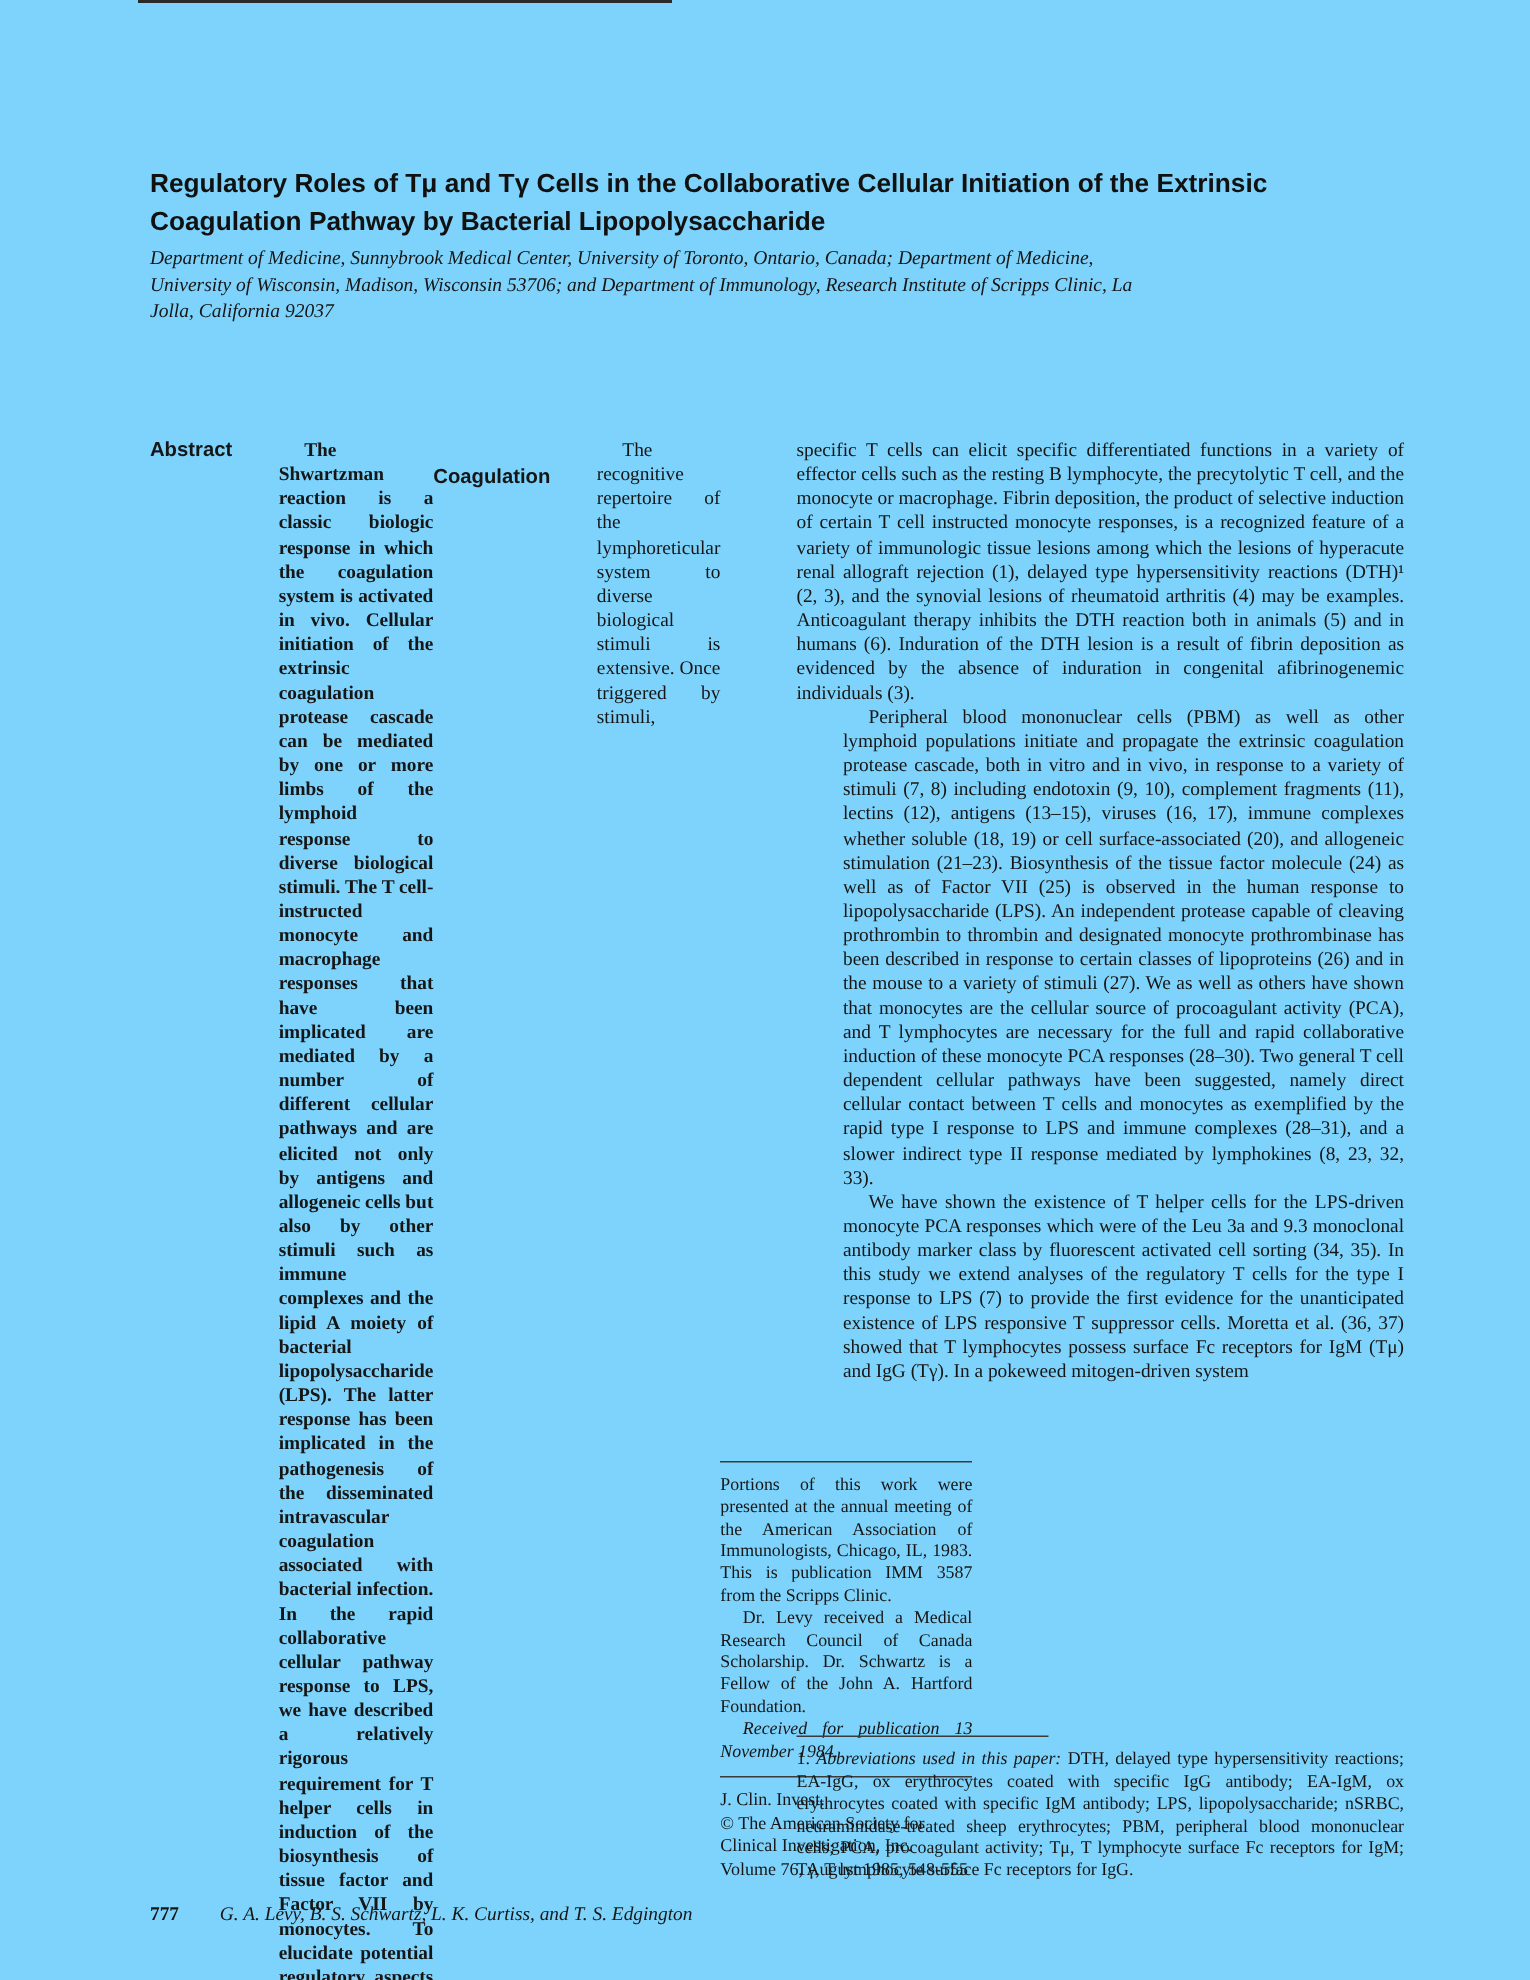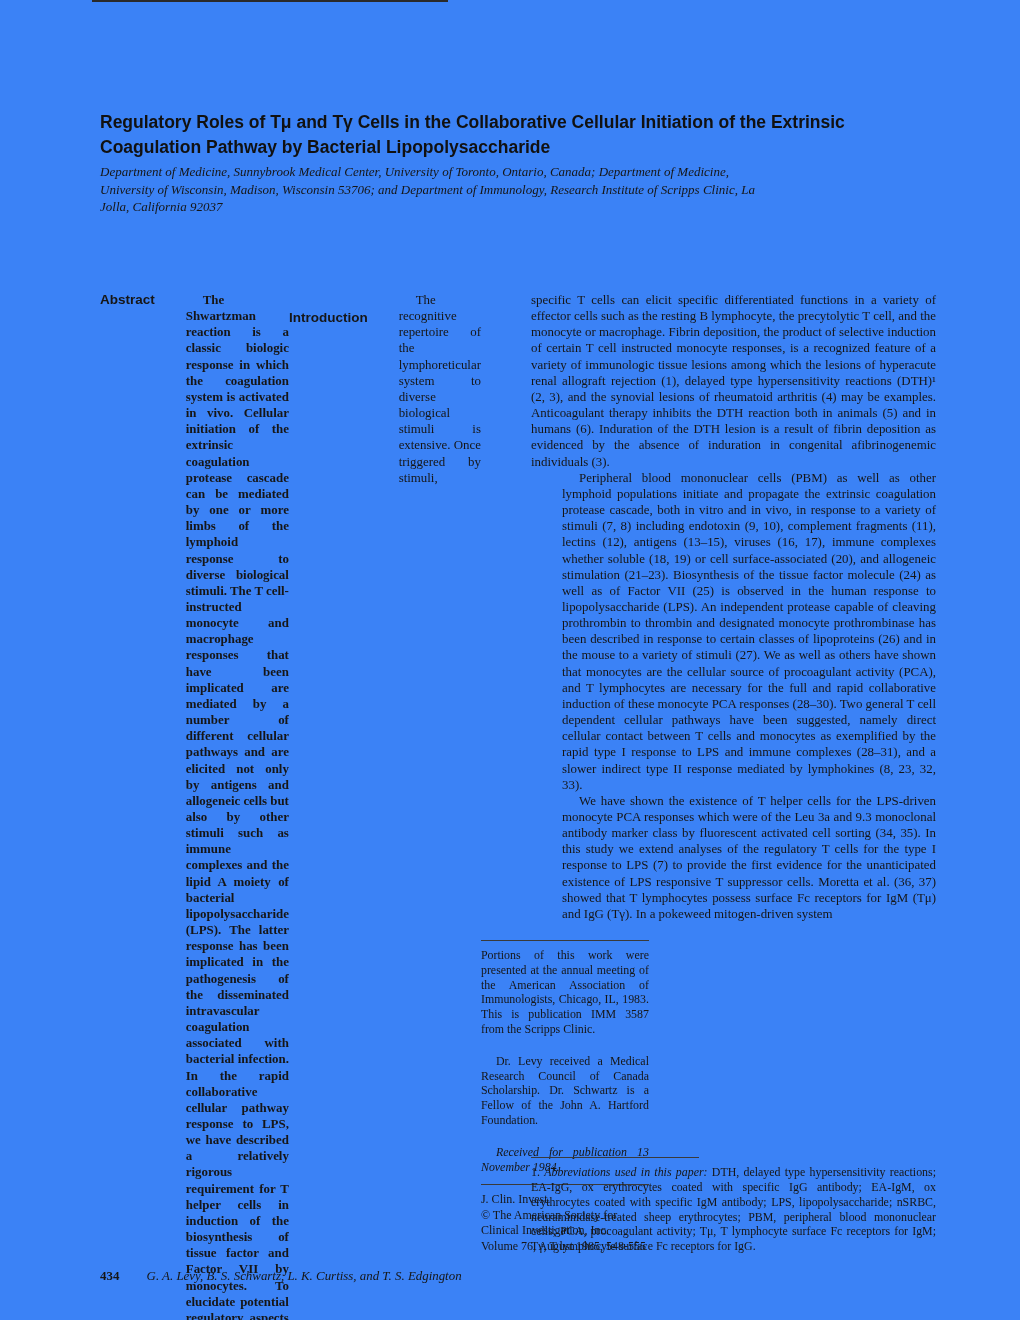--- a/index.html
+++ b/index.html
@@ -6,21 +6,21 @@
   html, body { margin: 0; padding: 0; }
   body {
     width: 1020px; height: 1320px;
     background: #fbfbf9;
     font-family: "Liberation Serif", serif;
     color: #161616;
   }
   .page {
     position: relative;
     width: 1020px; height: 1320px;
-    background: #3b82f6;
+    background: #7dd3fc;
     overflow: hidden;
   }
   .scan-line {
     position: absolute; left: 92px; top: 0;
     width: 356px; height: 2px;
     background: #2a2a2a;
   }
   .header {
     position: absolute; left: 100px; top: 110px;
     width: 812px;
@@ -77,21 +77,21 @@
   .fn-text {
     font-size: 11.9px;
     line-height: 14.8px;
     text-align: justify;
   }
   .jr-text {
     font-size: 12px;
     line-height: 15.4px;
     text-align: left;
   }
-  .fn-indent { text-indent: 15px; margin-top: 17px; }
+  .fn-indent { text-indent: 15px; }
   .italic { font-style: italic; }
   .fn-rule {
     border: 0; border-top: 1px solid #3a3a3a;
     width: 168px; margin: 0 0 7px 0;
   }
   .full-rule {
     border: 0; border-top: 1px solid #3a3a3a;
     width: 100%; margin: 10px 0 7px 0;
   }
   .footer {
@@ -110,21 +110,21 @@
 
   <header class="header">
     <h1 class="title">Regulatory Roles of Tμ and Tγ Cells in the Collaborative Cellular Initiation of the Extrinsic Coagulation Pathway by Bacterial Lipopolysaccharide</h1>
     <div class="affiliations">Department of Medicine, Sunnybrook Medical Center, University of Toronto, Ontario, Canada; Department of Medicine, University of Wisconsin, Madison, Wisconsin 53706; and Department of Immunology, Research Institute of Scripps Clinic, La Jolla, California 92037</div>
   </header>
 
   <section class="col-left">
     <h2 class="section-heading">Abstract</h2>
     <p class="body-text abstract-body indent">The Shwartzman reaction is a classic biologic response in which the coagulation system is activated in vivo. Cellular initiation of the extrinsic coagulation protease cascade can be mediated by one or more limbs of the lymphoid response to diverse biological stimuli. The T cell-instructed monocyte and macrophage responses that have been implicated are mediated by a number of different cellular pathways and are elicited not only by antigens and allogeneic cells but also by other stimuli such as immune complexes and the lipid A moiety of bacterial lipopolysaccharide (LPS). The latter response has been implicated in the pathogenesis of the disseminated intravascular coagulation associated with bacterial infection. In the rapid collaborative cellular pathway response to LPS, we have described a relatively rigorous requirement for T helper cells in induction of the biosynthesis of tissue factor and Factor VII by monocytes. To elucidate potential regulatory aspects of this cellular procoagulant response, we provide the first evidence for the existence of T suppressor cells for the cellular procoagulant response to LPS by the rapid T cell-instructed pathway. Human peripheral blood lymphocytes were separated by cytoaffinity into Fcγ-positive and Fcμ-positive cells and were characterized for their functional properties in the procoagulant response. Tμ cells mediated the monocyte response, consistent with their identity with instructor cells. Tγ cells suppressed the response of monocytes to LPS in the presence of Tμ cells, suggesting that they possess suppressor function for this response. The Tγ suppressor cells required stimulation by LPS to express their suppressor function and they exerted their suppressive effect directly on the monocyte. The existence and participation of LPS-responsive T suppressor cells on the cellular procoagulant response in vitro add a new dimension to the complexity of the rapid pathway of the collaborative cellular procoagulant response and may be important in the pathogenesis of disseminated intravascular coagulation.</p>
 
-    <h2 class="section-heading intro-heading">Introduction</h2>
+    <h2 class="section-heading intro-heading">Coagulation</h2>
     <p class="body-text indent">The recognitive repertoire of the lymphoreticular system to diverse biological stimuli is extensive. Once triggered by stimuli,</p>
 
     <div class="footnote-area">
       <hr class="fn-rule">
       <p class="fn-text">Portions of this work were presented at the annual meeting of the American Association of Immunologists, Chicago, IL, 1983. This is publication IMM 3587 from the Scripps Clinic.</p>
       <p class="fn-text fn-indent">Dr. Levy received a Medical Research Council of Canada Scholarship. Dr. Schwartz is a Fellow of the John A. Hartford Foundation.</p>
       <p class="fn-text fn-indent italic">Received for publication 13 November 1984.</p>
       <hr class="full-rule">
       <p class="jr-text">J. Clin. Invest.</p>
       <p class="jr-text">© The American Society for Clinical Investigation, Inc.</p>
@@ -137,17 +137,17 @@
     <p class="body-text indent">Peripheral blood mononuclear cells (PBM) as well as other lymphoid populations initiate and propagate the extrinsic coagulation protease cascade, both in vitro and in vivo, in response to a variety of stimuli (7, 8) including endotoxin (9, 10), complement fragments (11), lectins (12), antigens (13–15), viruses (16, 17), immune complexes whether soluble (18, 19) or cell surface-associated (20), and allogeneic stimulation (21–23). Biosynthesis of the tissue factor molecule (24) as well as of Factor VII (25) is observed in the human response to lipopolysaccharide (LPS). An independent protease capable of cleaving prothrombin to thrombin and designated monocyte prothrombinase has been described in response to certain classes of lipoproteins (26) and in the mouse to a variety of stimuli (27). We as well as others have shown that monocytes are the cellular source of procoagulant activity (PCA), and T lymphocytes are necessary for the full and rapid collaborative induction of these monocyte PCA responses (28–30). Two general T cell dependent cellular pathways have been suggested, namely direct cellular contact between T cells and monocytes as exemplified by the rapid type I response to LPS and immune complexes (28–31), and a slower indirect type II response mediated by lymphokines (8, 23, 32, 33).</p>
     <p class="body-text indent">We have shown the existence of T helper cells for the LPS-driven monocyte PCA responses which were of the Leu 3a and 9.3 monoclonal antibody marker class by fluorescent activated cell sorting (34, 35). In this study we extend analyses of the regulatory T cells for the type I response to LPS (7) to provide the first evidence for the unanticipated existence of LPS responsive T suppressor cells. Moretta et al. (36, 37) showed that T lymphocytes possess surface Fc receptors for IgM (Tμ) and IgG (Tγ). In a pokeweed mitogen-driven system</p>
 
     <div class="abbrev-area">
       <hr class="fn-rule">
       <p class="fn-text"><span>1. </span><span class="italic">Abbreviations used in this paper:</span><span> DTH, delayed type hypersensitivity reactions; EA-IgG, ox erythrocytes coated with specific IgG antibody; EA-IgM, ox erythrocytes coated with specific IgM antibody; LPS, lipopolysaccharide; nSRBC, neuraminidase-treated sheep erythrocytes; PBM, peripheral blood mononuclear cells; PCA, procoagulant activity; Tμ, T lymphocyte surface Fc receptors for IgM; Tγ, T lymphocyte surface Fc receptors for IgG.</span></p>
     </div>
   </section>
 
   <footer class="footer">
-    <span class="page-number">434</span>
+    <span class="page-number">777</span>
     <span class="running">G. A. Levy, B. S. Schwartz, L. K. Curtiss, and T. S. Edgington</span>
   </footer>
 
 </div>
 
 </body></html>

